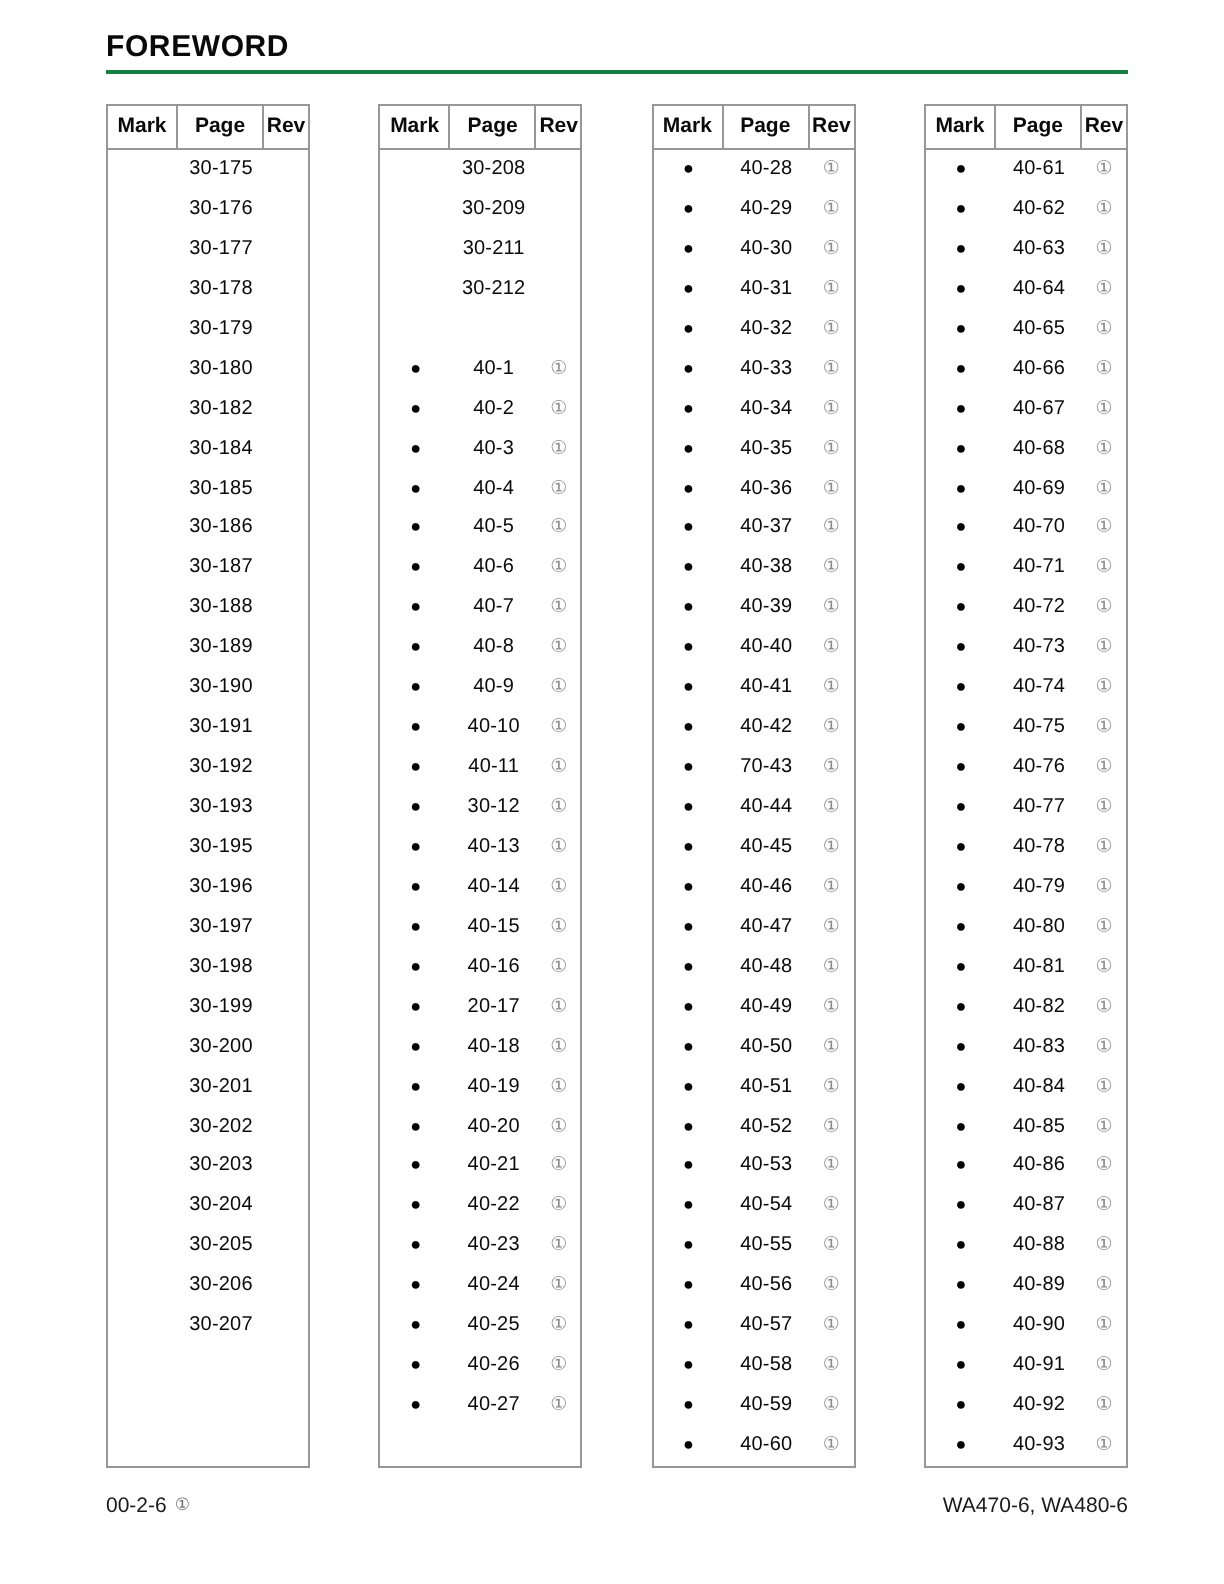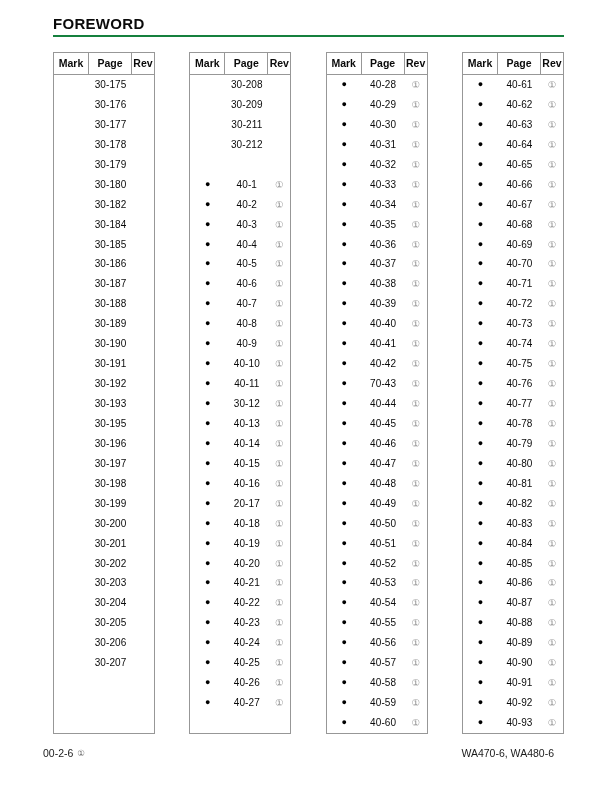--- a/index.html
+++ b/index.html
@@ -36,21 +36,21 @@
   .col2 { flex: 1; }
   .th.col0, .th.col1 { border-right: 1px solid #979797; }
 
   .tr { display: flex; height: 19.94px; }
   .td { text-align: center; line-height: 19.94px; }
   .td.pageno { font-size: 10px; color: #0a0a0a; letter-spacing: 0.1px; }
   .td.mark { font-size: 9px; color: #000; }
   .td.rev { font-size: 9.5px; color: #8d8d8d; }
 
   .footer {
-    position: absolute; left: 43px; top: 747px; width: 511px;
+    position: absolute; left: 53px; top: 747px; width: 511px;
     display: flex; justify-content: space-between; align-items: flex-end;
     font-size: 10.5px; color: #1a1a1a; gap: 40px;
   }
   .footer .left { display: inline-flex; align-items: baseline; gap: 4px; }
   .footer .sym { font-size: 8.5px; color: #6f6f6f; position: relative; top: -1px; }
 </style>
 </head>
 <body>
 
 <div class="page">

